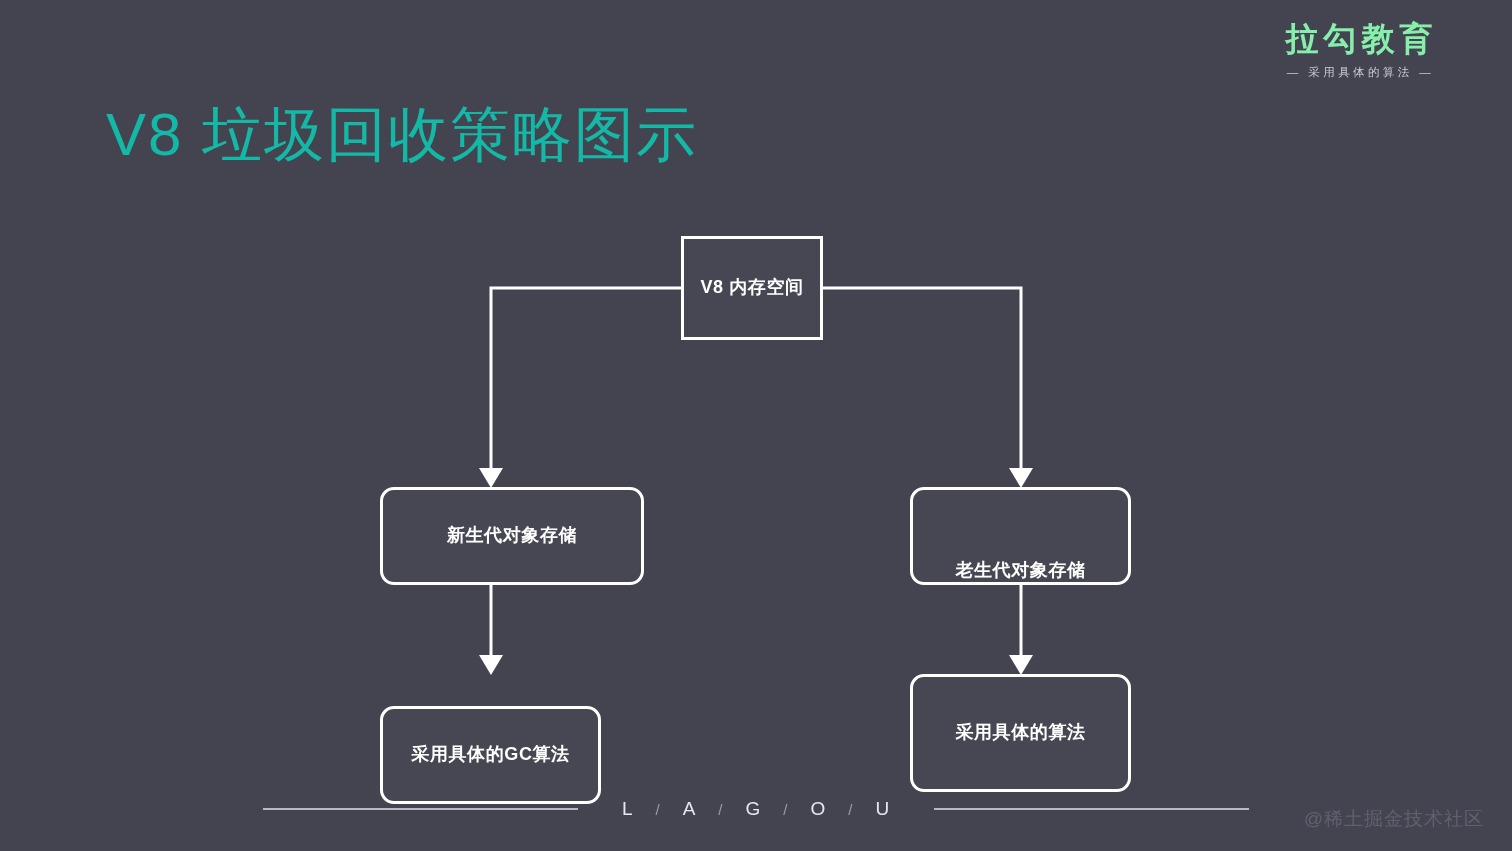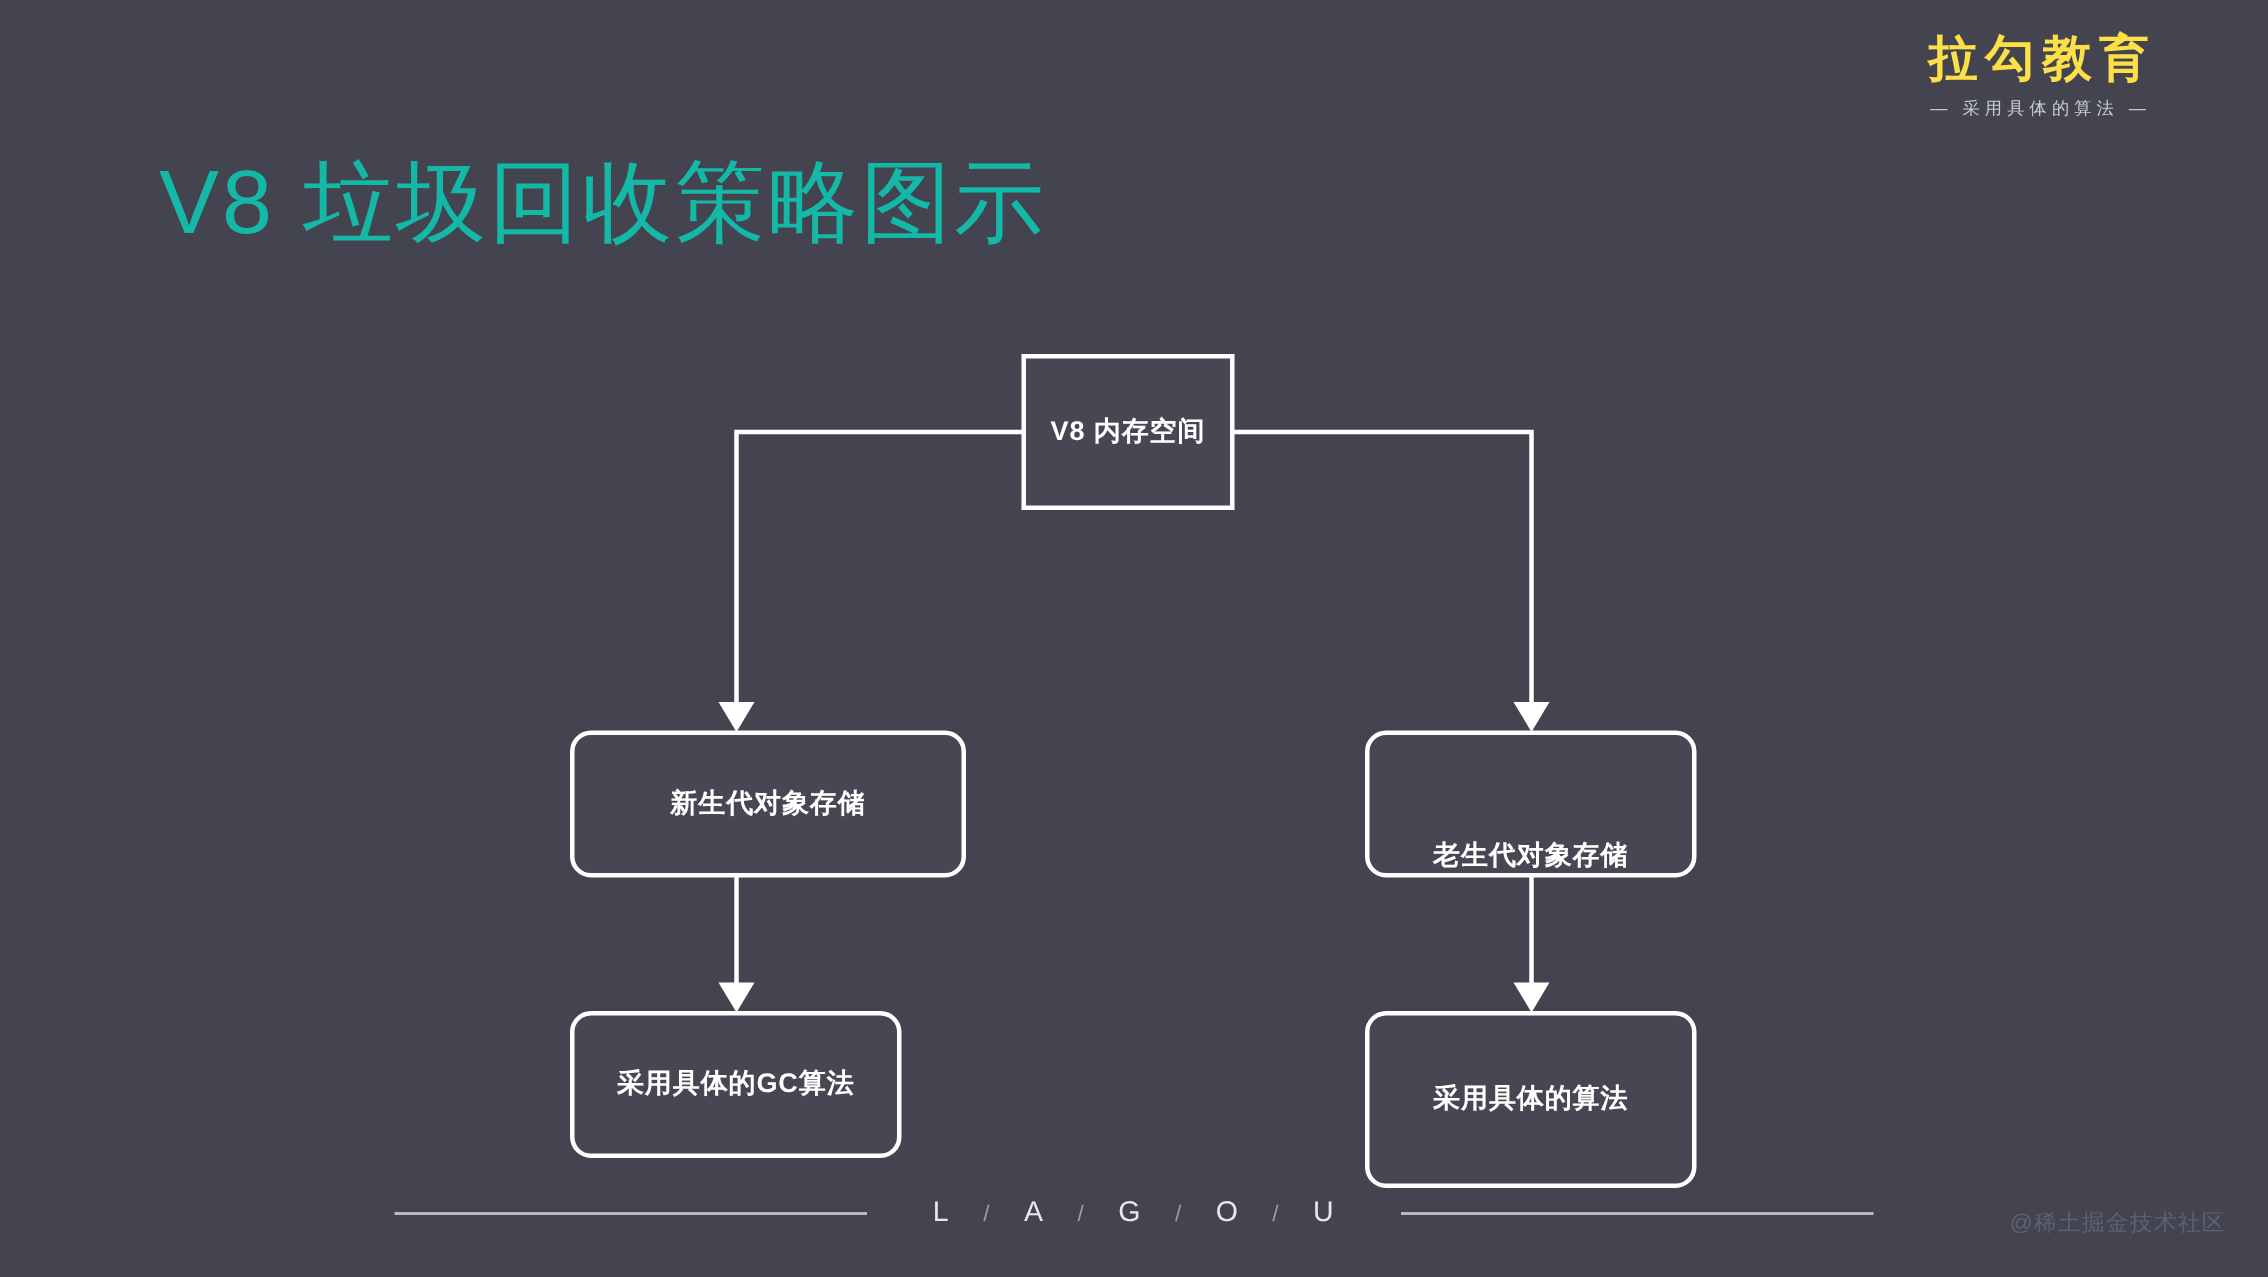--- a/index.html
+++ b/index.html
@@ -36,21 +36,21 @@
     position: absolute;
     right: 48px;
     top: 20px;
     width: 210px;
     text-align: center;
   }
   #brand-name {
     font-size: 33px;
     font-weight: 700;
     letter-spacing: 5px;
-    color: #fde047;
+    color: #86efac;
     line-height: 1.15;
     text-indent: 5px;
   }
   #brand-tagline {
     margin-top: 7px;
     font-size: 11.5px;
     letter-spacing: 3.4px;
     color: #c9ccd6;
     text-indent: 3px;
     white-space: nowrap;
@@ -79,21 +79,21 @@
     letter-spacing: 0.6px;
     text-align: center;
     line-height: 1.3;
   }
   .node.sharp { border-radius: 0; }
   .node.round { border-radius: 14px; }
 
   #node-root   { left: 681px; top: 236px; width: 142px; height: 104px; }
   #node-young  { left: 380px; top: 487px; width: 264px; height: 98px;  }
   #node-old    { left: 910px; top: 487px; width: 221px; height: 98px; align-items: flex-end;  }
-  #node-young-gc { left: 380px; top: 674px; width: 221px; height: 98px; }
+  #node-young-gc { left: 380px; top: 706px; width: 221px; height: 98px; }
   #node-old-gc   { left: 910px; top: 674px; width: 221px; height: 118px; }
 
   
   #footer-brand {
     position: absolute;
     left: 0;
     right: 0;
     top: 798px;
     display: flex;
     align-items: center;
@@ -113,21 +113,21 @@
     color: #e7e8ed;
     padding: 0 22px;
   }
   #footer-letters .ltr { padding: 0 22px; font-weight: 400; }
   #footer-letters .sep { color: #9a9daa; font-size: 15px; }
 
   #watermark {
     position: absolute;
     right: 28px;
     top: 806px;
-    font-size: 15px;
+    font-size: 19px;
     color: #5f6170;
     letter-spacing: 1px;
     white-space: nowrap;
   }
 </style>
 </head>
 <body>
 
 <div id="slide">
 

